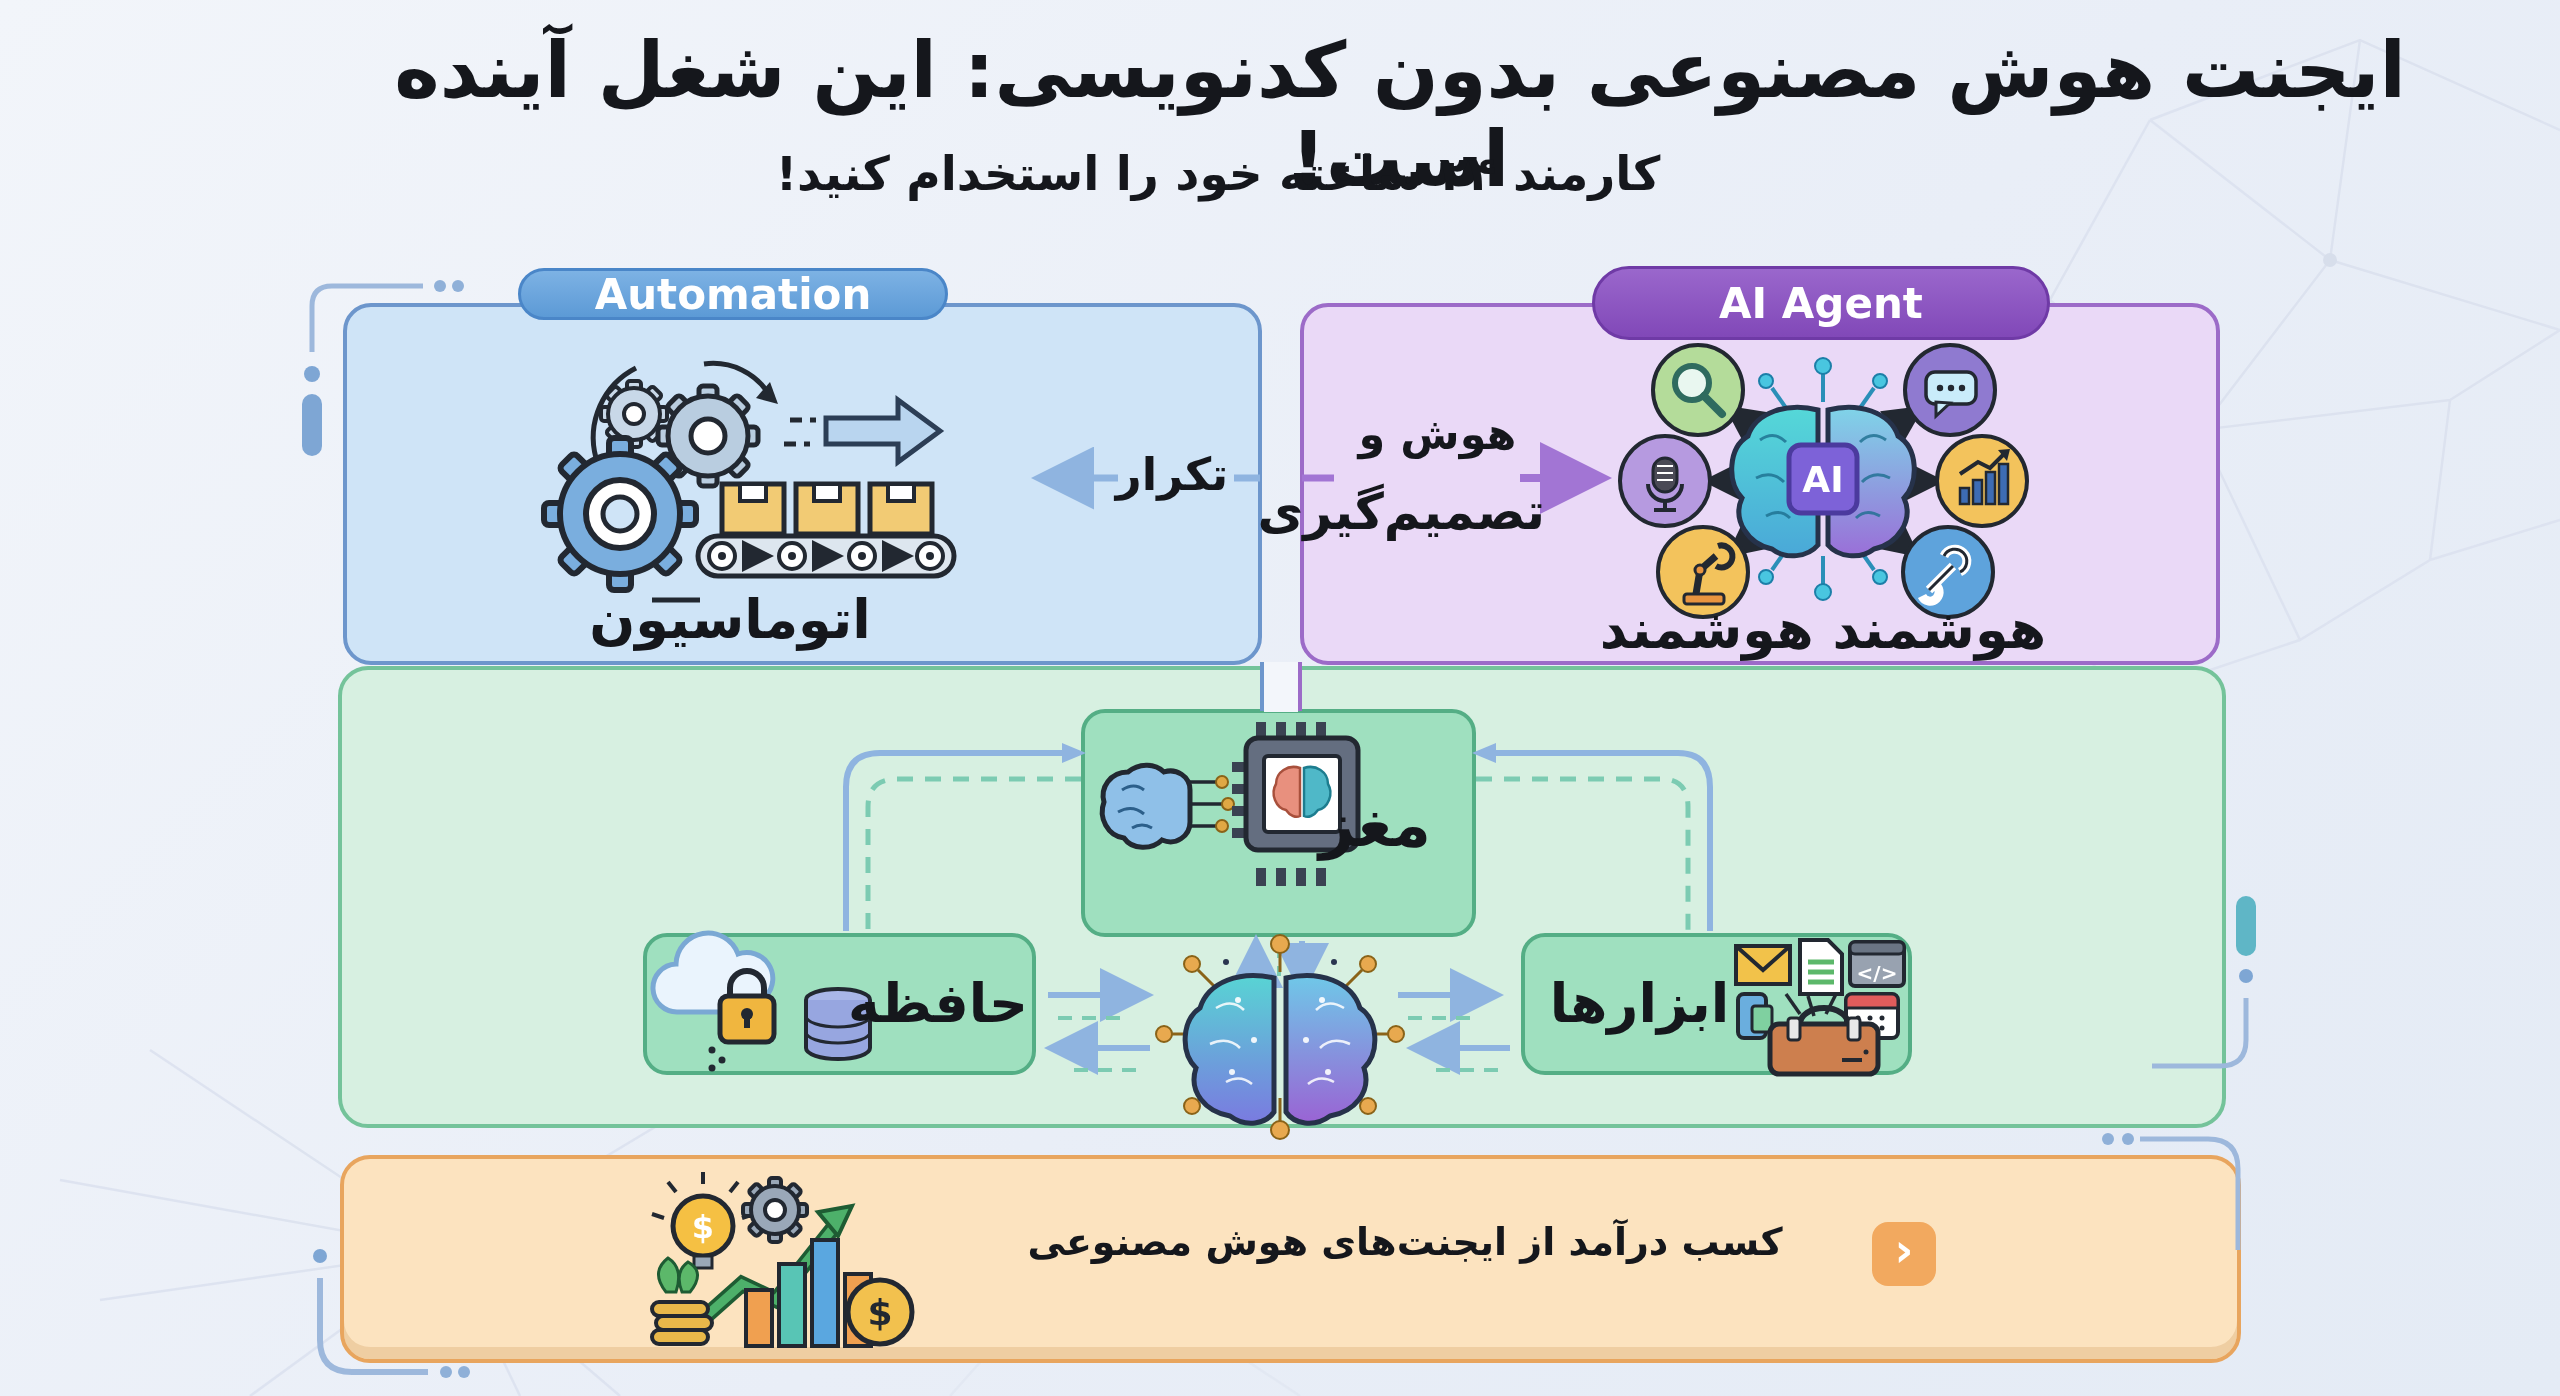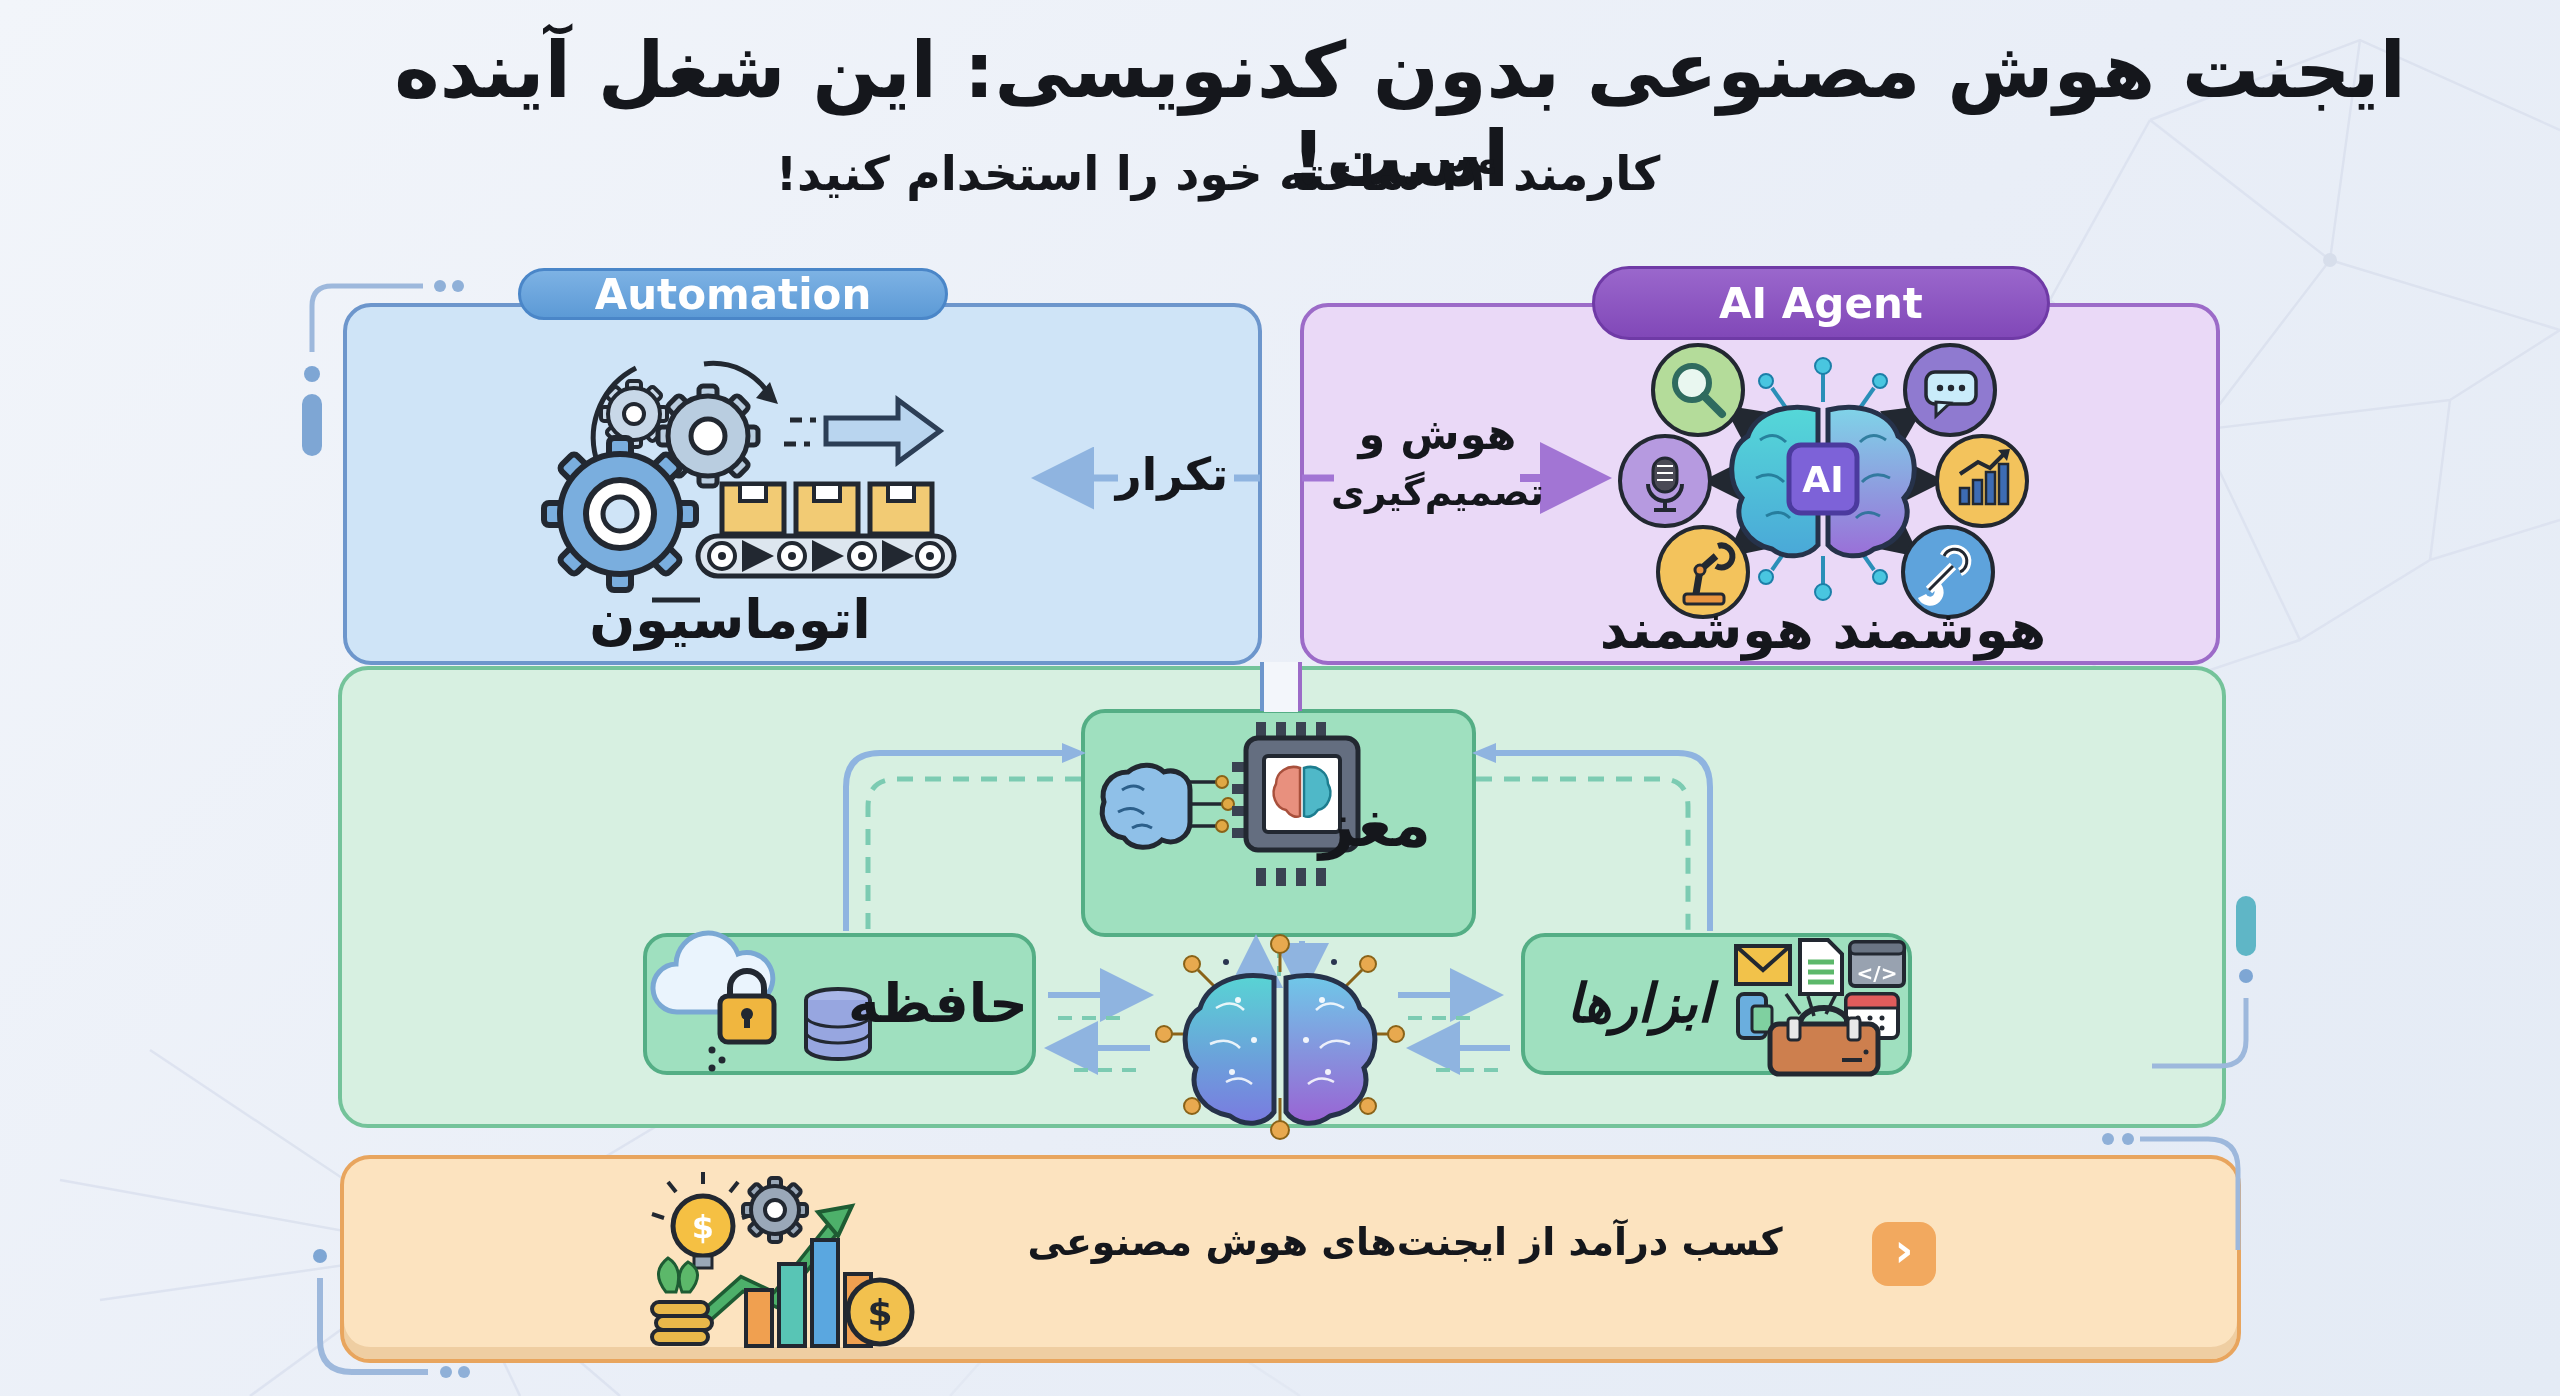--- a/index.html
+++ b/index.html
@@ -544,25 +544,25 @@
       </g>
     </g>
   </svg>
 
   <div class="abs label rtl" style="left:500px;top:588px;width:460px;font-size:54px;">اتوماسیون</div>
   <div class="abs label rtl" style="left:1598px;top:598px;width:450px;font-size:54px;">هوشمند هوشمند</div>
 
   <div class="abs label rtl" style="left:1112px;top:448px;width:120px;font-size:45px;">تکرار</div>
   <div class="abs" style="left:1330px;top:409px;width:215px;">
     <div class="label rtl" style="font-size:43px;">هوش و</div>
-    <div class="label rtl" style="font-size:37px;margin-top:12px;">تصمیم‌گیری</div>
+    <div class="label rtl" style="font-size:50px;margin-top:24px;">تصمیم‌گیری</div>
   </div>
 
   <div class="abs label rtl" style="left:1290px;top:788px;width:170px;font-size:62px;">مغز</div>
   <div class="abs label rtl" style="left:848px;top:972px;width:180px;font-size:54px;">حافظه</div>
-  <div class="abs label rtl" style="left:1542px;top:972px;width:195px;font-size:54px;font-style:italic;">ابزارها</div>
+  <div class="abs label rtl" style="left:1542px;top:972px;width:195px;font-size:54px;">ابزارها</div>
 
   <div class="abs label rtl" style="left:900px;top:1220px;width:1010px;font-size:38px;">کسب درآمد از ایجنت‌های هوش مصنوعی</div>
   <div class="abs chev-btn" style="left:1872px;top:1222px;width:64px;height:64px;">
     <span style="transform:translateY(-4px);">›</span>
   </div>
 
 </div>
 
 </body></html>

